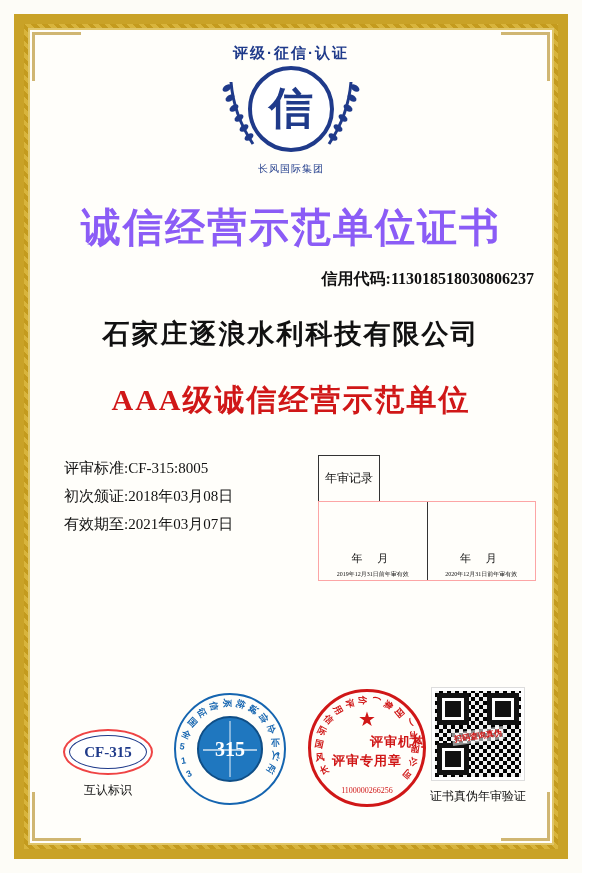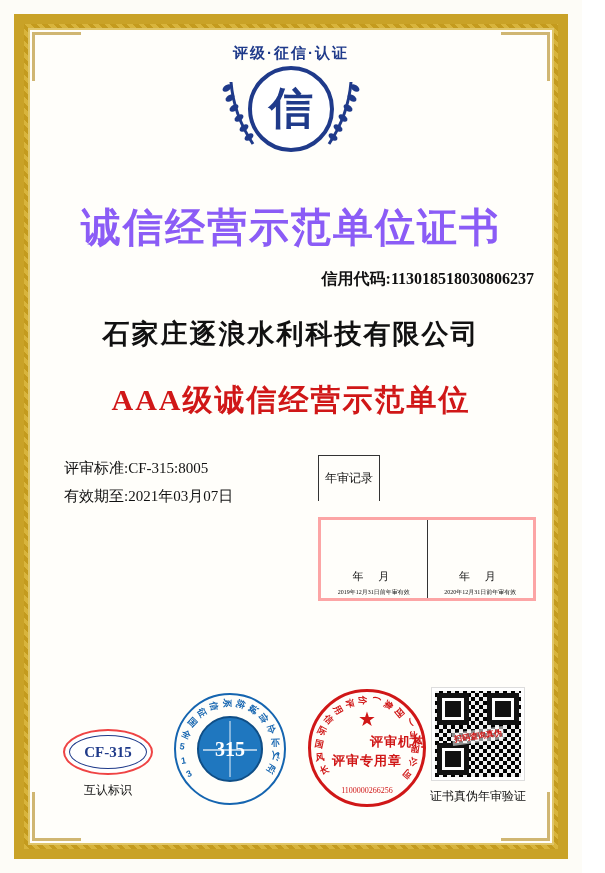--- a/index.html
+++ b/index.html
@@ -188,24 +188,23 @@
     font-size: 12px;
     color: #111;
     border: 1px solid #333;
     border-bottom: none;
     padding: 14px 4px;
     width: 62px;
     box-sizing: border-box;
     text-align: center;
   }
   .annual-box {
-    border: 3px solid #fca5a5;
+    border: 1px solid #fca5a5;
     height: 78px;
     display: flex;
-    margin-top: 16px;
   }
   .annual-cell {
     flex: 1;
     position: relative;
   }
   .annual-cell + .annual-cell { border-left: 1px solid #333; }
   .annual-ym {
     position: absolute;
     bottom: 14px;
     width: 100%;
@@ -472,34 +471,36 @@
             <ellipse cx="27" cy="34" rx="5" ry="3" transform="rotate(35 27 34)"></ellipse>
             <ellipse cx="23" cy="44" rx="5" ry="3" transform="rotate(35 23 44)"></ellipse>
             <ellipse cx="18" cy="54" rx="5" ry="3" transform="rotate(35 18 54)"></ellipse>
             <ellipse cx="13" cy="64" rx="5" ry="3" transform="rotate(35 13 64)"></ellipse>
             <ellipse cx="8" cy="73" rx="5" ry="3" transform="rotate(35 8 73)"></ellipse>
           </g>
         </svg>
         <div class="emblem-circle">
           <span class="emblem-char">信</span>
         </div>
+        <div class="emblem-sub">长风国际集团</div>
       </div>
     </div>
 
     <div class="main-title">诚信经营示范单位证书</div>
 
     <div class="credit-code">信用代码:113018518030806237</div>
 
     <div class="company">石家庄逐浪水利科技有限公司</div>
 
     <div class="rating">AAA级诚信经营示范单位</div>
 
     <div class="mid-row">
       <div class="details">
         <div>评审标准:CF-315:8005</div>
+        <div>初次颁证:2018年03月08日</div>
         <div>有效期至:2021年03月07日</div>
       </div>
 
       <div class="annual">
         <div class="annual-title">年审记录</div>
         <div class="annual-box">
           <div class="annual-cell">
             <div class="annual-ym">年 月</div>
             <div class="annual-note">2019年12月31日前年审有效</div>
           </div>

